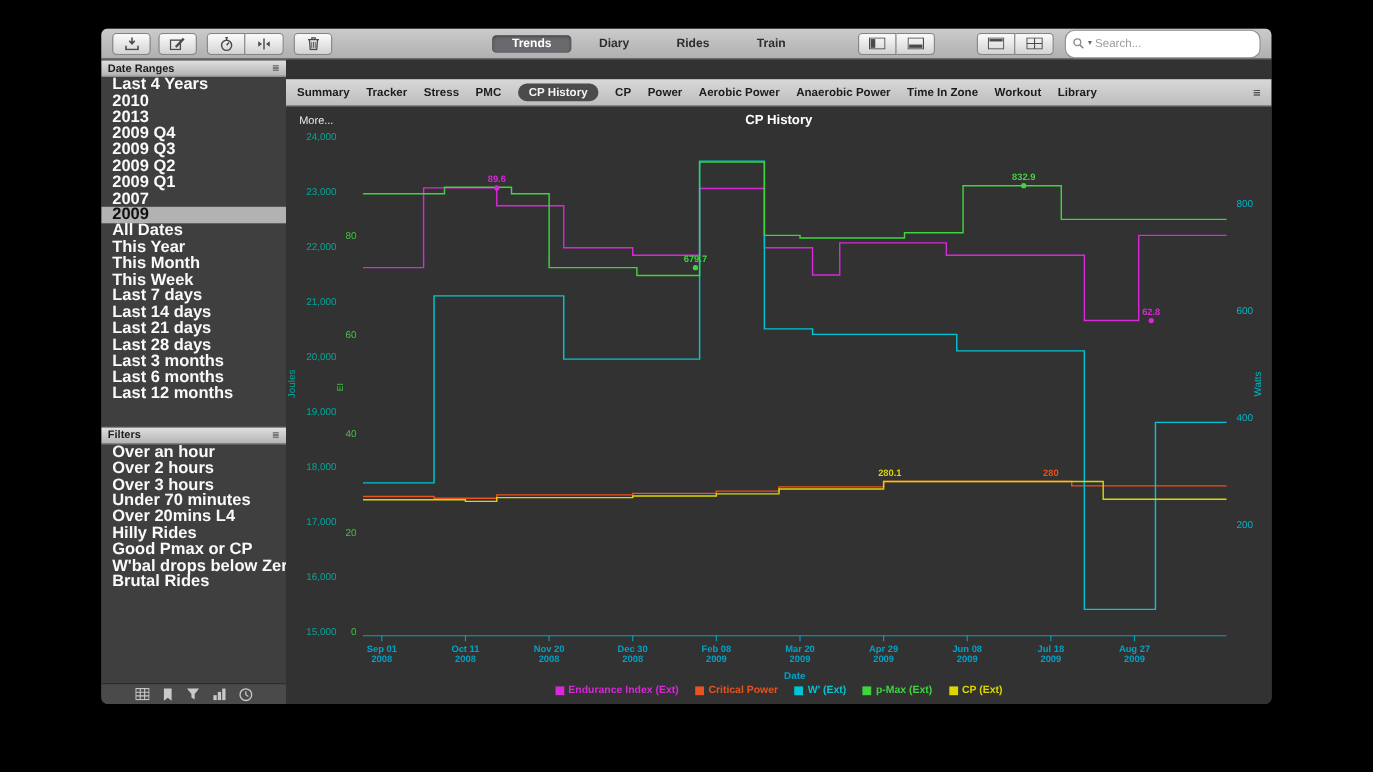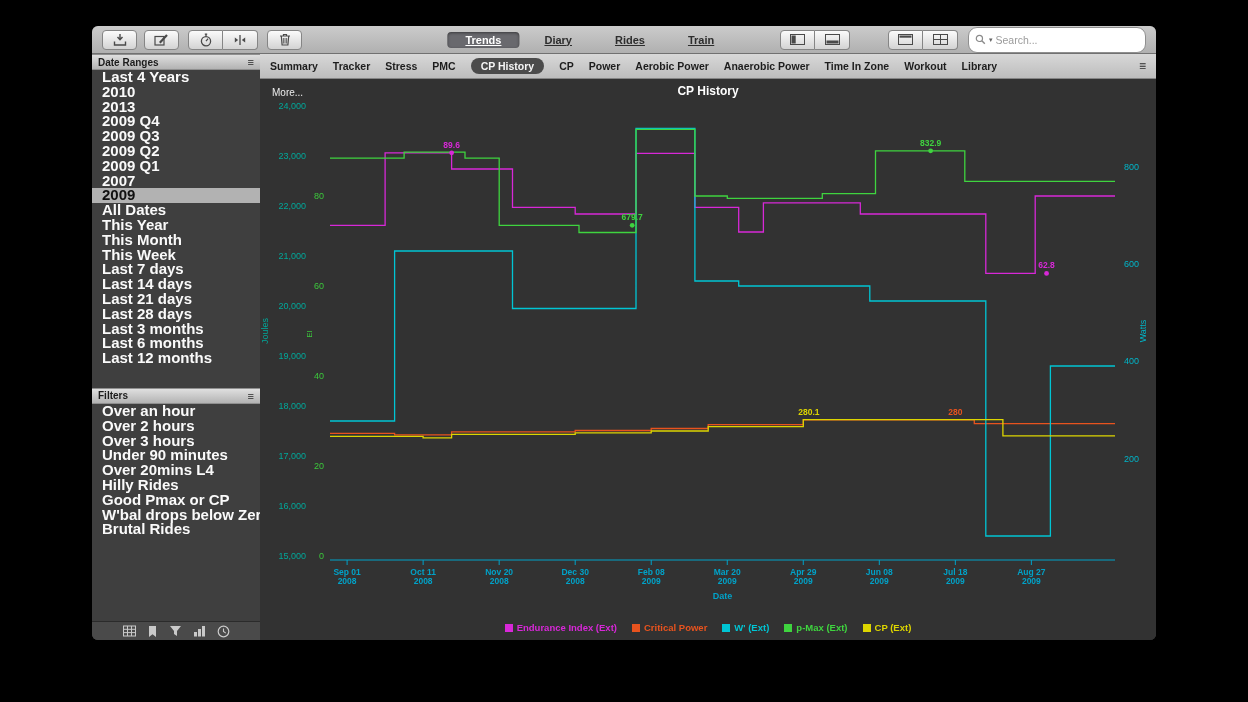--- a/index.html
+++ b/index.html
@@ -18,21 +18,21 @@
   
   .toolbar{height:28px;flex:none;background:linear-gradient(#cbcbcb,#b0b0b0);border-bottom:1px solid #717171;
            display:flex;align-items:center;padding:0 10px;position:relative;}
   .tbtn{height:20px;min-width:35px;display:inline-flex;align-items:center;justify-content:center;
         background:linear-gradient(#fbfbfb,#d3d3d3);border:1px solid #858585;border-radius:4px;cursor:default;}
   .tgroup{display:flex;}
   .tgroup .tbtn{border-radius:0;border-left-width:0;}
   .tgroup .tbtn:first-child{border-radius:4px 0 0 4px;border-left-width:1px;}
   .tgroup .tbtn:last-child{border-radius:0 4px 4px 0;}
   .view-tabs{position:absolute;left:50%;transform:translateX(-62%);display:flex;align-items:center;gap:7px;}
-  .vtab{font-size:11px;font-weight:bold;color:#2d2d2d;padding:2px 18px;border-radius:4px;white-space:nowrap;text-decoration:underline;}
+  .vtab{font-size:11px;font-weight:bold;color:#2d2d2d;padding:2px 18px;border-radius:4px;white-space:nowrap;}
   .vtab.sel{background:#69696e;color:#fff;box-shadow:inset 0 1px 3px rgba(0,0,0,.45);}
   .tright{margin-left:auto;display:flex;align-items:center;}
   .search{margin-left:10px;width:178px;height:17px;background:#fff;border:1px solid #8f8f8f;border-radius:9px;
           display:flex;align-items:center;padding:12px 6px;gap:3px;}
   .search input{border:none;outline:none;flex:1;font-size:10.5px;color:#333;background:transparent;min-width:0;}
   .search input::placeholder{color:#9b9b9b;}
   .caret{font-size:7px;color:#666;line-height:1;}
   
   .content{flex:1;display:flex;min-height:0;}
   .sidebar{width:168px;flex:none;background:#3f3f3f;display:flex;flex-direction:column;overflow:hidden;}
@@ -40,21 +40,21 @@
              padding:0 6px;font-size:10px;font-weight:bold;color:#1c1c1c;border-top:1px solid #8f8f8f;border-bottom:1px solid #8f8f8f;}
   .sb-menu{font-size:11px;color:#2a2a2a;}
   .sb-item{height:14.8px;line-height:14.8px;padding-left:10px;font-size:15px;font-weight:bold;color:#fafafa;white-space:nowrap;cursor:default;}
   .sb-item.selected{background:#b2b2b2;color:#101010;}
   .sb-gap{margin-top:22px;}
   .sidebar-footer{margin-top:auto;height:19px;flex:none;background:#4a4a4a;border-top:1px solid #2b2b2b;
                   display:flex;align-items:center;justify-content:center;gap:11px;}
   
   .main{flex:1;display:flex;flex-direction:column;background:#323232;min-width:0;}
   .tabbar{height:24px;flex:none;background:linear-gradient(#d8d8d8,#bdbdbd);border-bottom:1px solid #858585;
-          display:flex;align-items:center;padding:12px 10px;}
+          display:flex;align-items:center;padding:12px 10px;margin-top:18px;}
   #main-tabs{display:flex;align-items:center;gap:15px;}
   .mtab{font-size:10.5px;font-weight:bold;color:#1d1d1d;white-space:nowrap;cursor:default;}
   .mtab.sel{background:#4b4b4b;color:#f5f5f5;padding:2px 10px;border-radius:9px;}
   .tab-menu{margin-left:auto;font-size:12px;font-weight:bold;color:#2a2a2a;}
   .chart-area{flex:1;position:relative;background:#323232;}
   #chart-svg{position:absolute;left:0;top:0;}
   .chart-more{position:absolute;left:12px;top:8px;color:#ececec;font-size:10px;z-index:2;cursor:default;}
   .chart-title{position:absolute;left:0;right:0;top:5px;text-align:center;color:#fff;font-size:12px;font-weight:bold;z-index:1;}
   .legend{position:absolute;left:0;right:0;bottom:7px;display:flex;justify-content:center;gap:15px;z-index:2;}
   .lg-item{display:flex;align-items:center;gap:4px;}
@@ -181,21 +181,21 @@
             <div class="sb-item">Last 12 months</div>
           </div>
           <div class="sb-section sb-gap">
             <div class="sb-header">
               <span>Filters</span>
               <span class="sb-menu">≡</span>
             </div>
             <div class="sb-item">Over an hour</div>
             <div class="sb-item">Over 2 hours</div>
             <div class="sb-item">Over 3 hours</div>
-            <div class="sb-item">Under 90 minutes</div>
+            <div class="sb-item">Under 70 minutes</div>
             <div class="sb-item">Over 20mins L4</div>
             <div class="sb-item">Hilly Rides</div>
             <div class="sb-item">Good Pmax or CP</div>
             <div class="sb-item">W'bal drops below Zero</div>
             <div class="sb-item">Brutal Rides</div>
           </div>
         </div>
       <div class="sidebar-footer">
         <svg width="13" height="12" viewBox="0 0 13 12">
           <rect x="0.5" y="1" width="12" height="10" fill="none" stroke="#c9c9c9"></rect>

